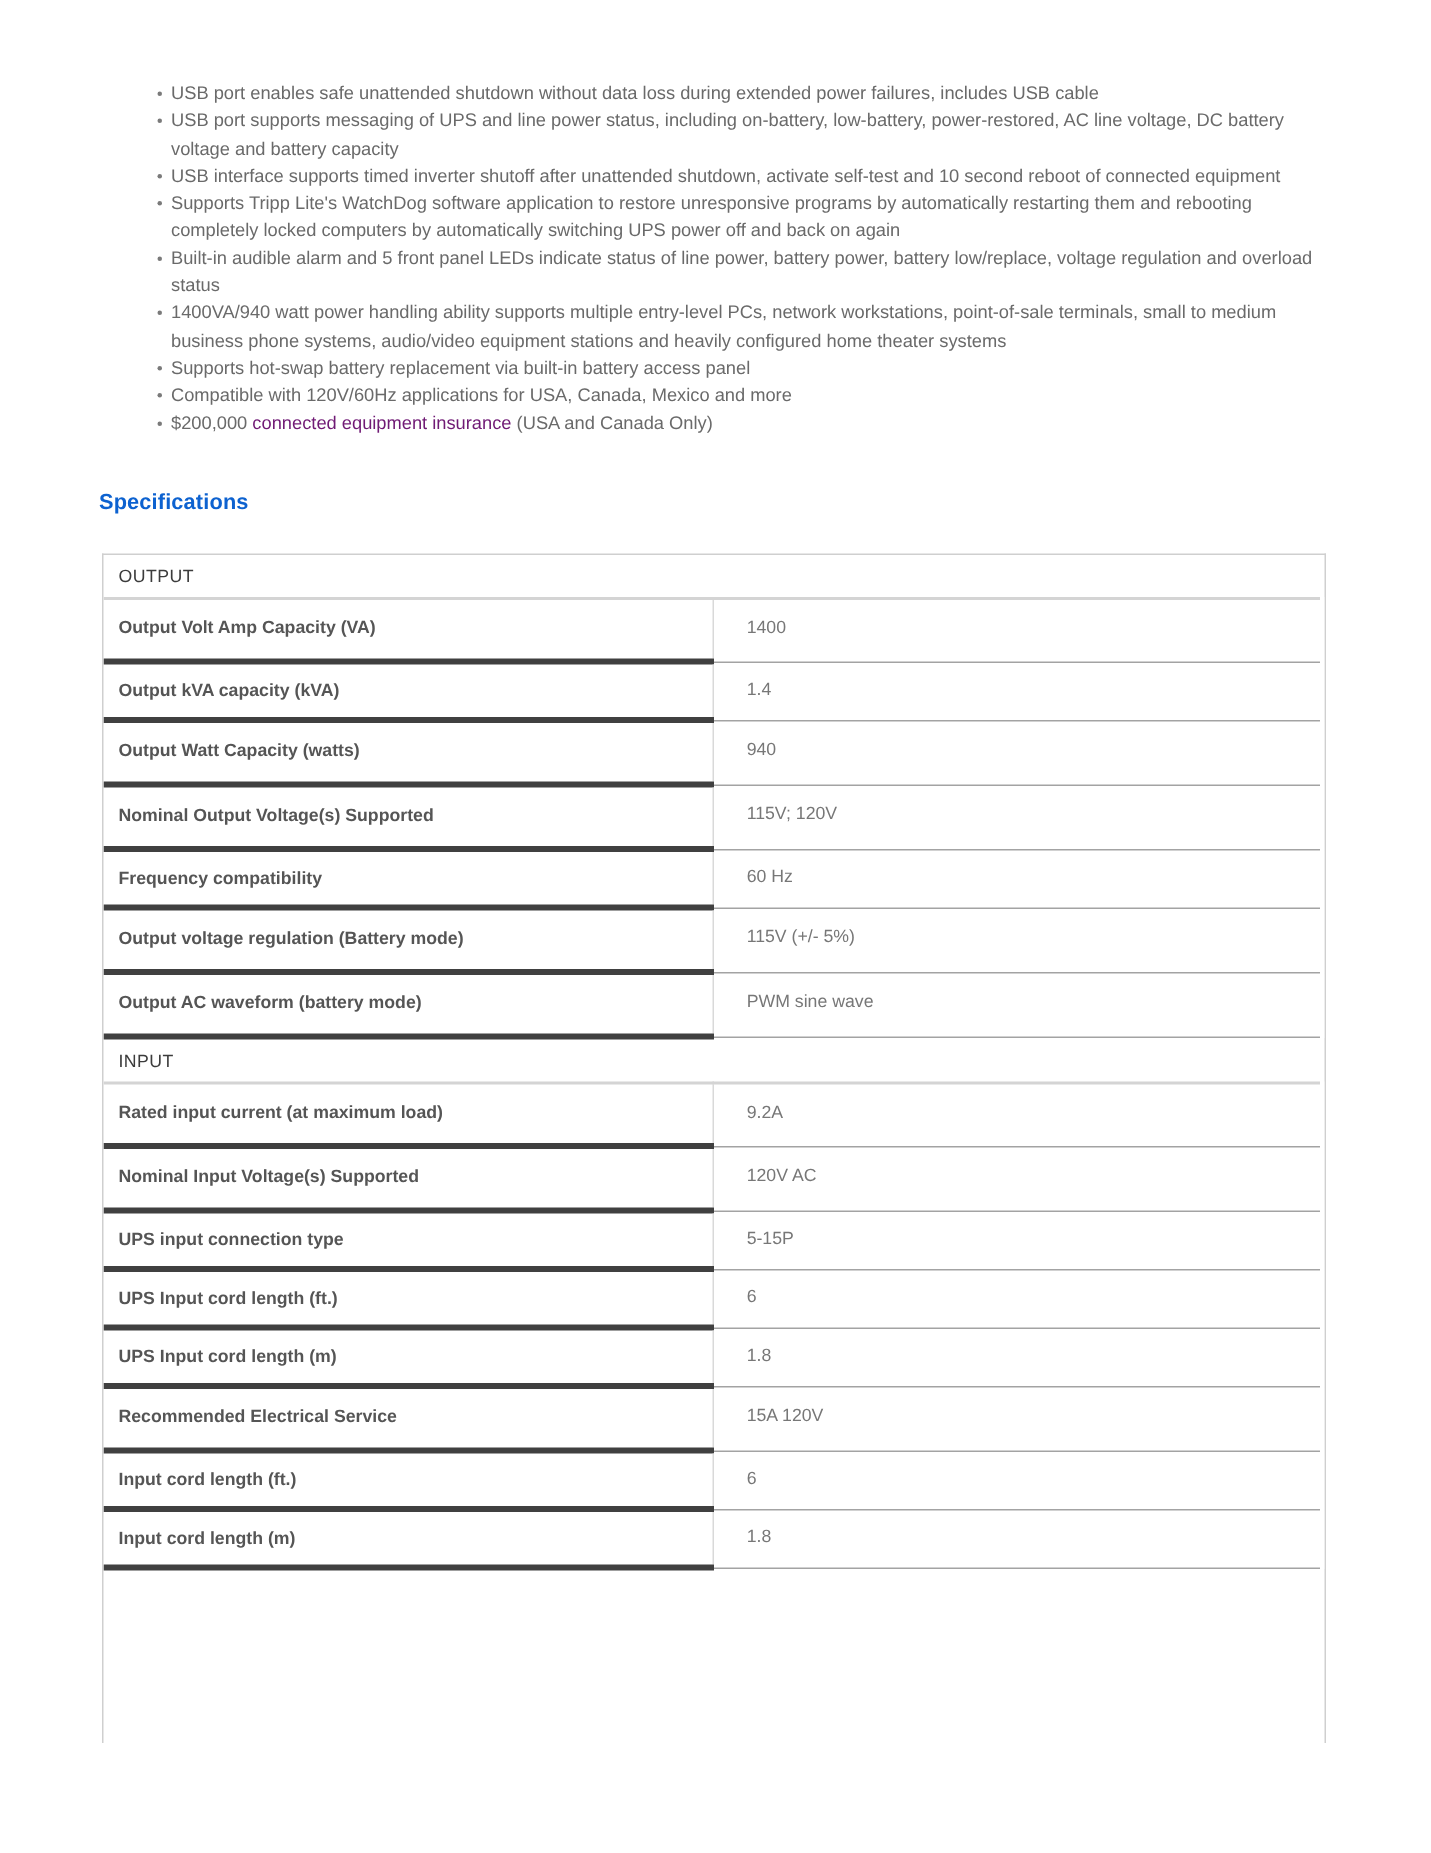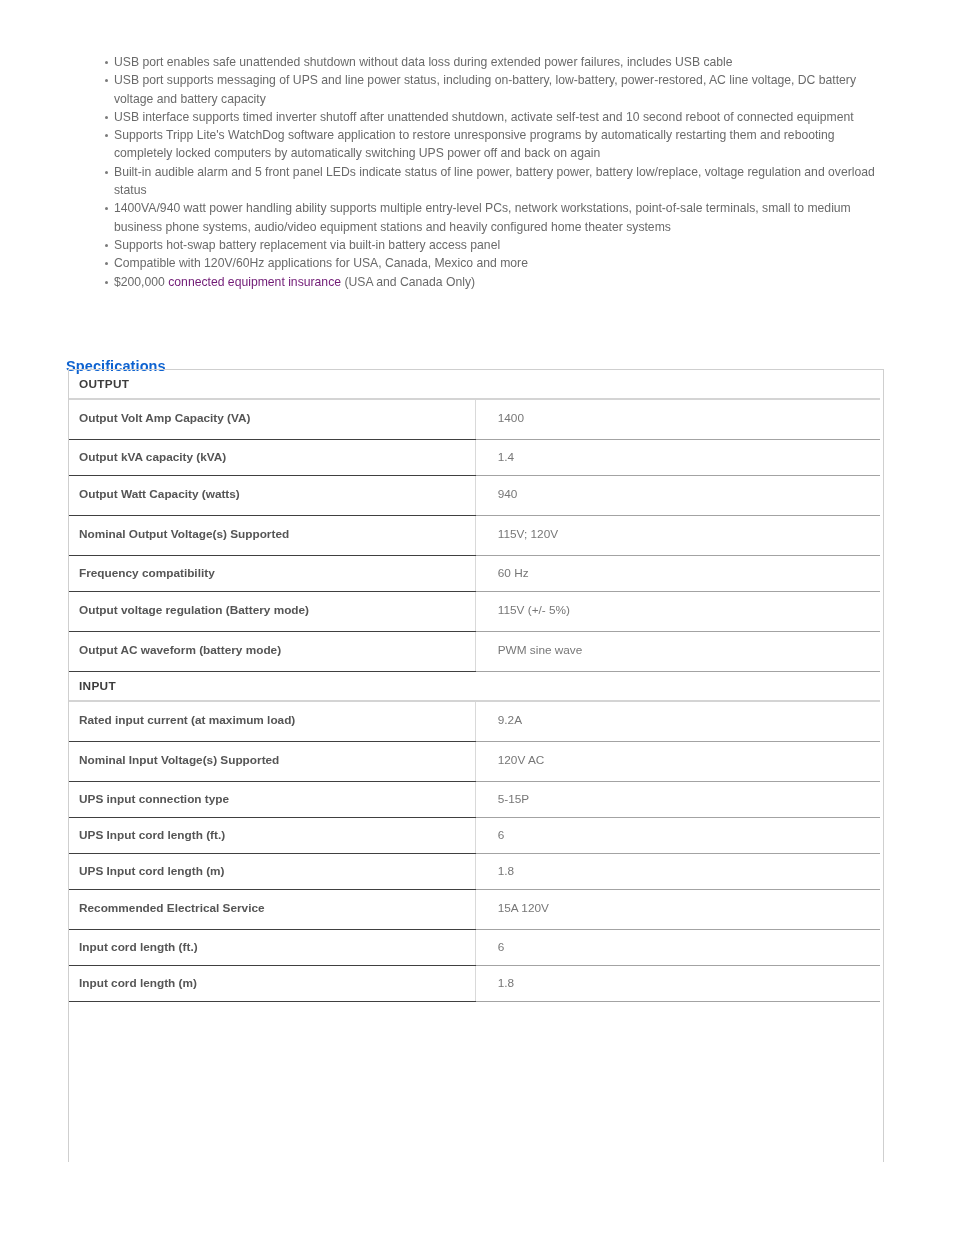--- a/index.html
+++ b/index.html
@@ -48,21 +48,21 @@
   .features li .txt { display: inline; }
   .features a {
     color: #701a75;
     text-decoration: none;
   }
 
   
   .spec-heading {
     position: absolute;
     left: 66px;
-    top: 358px;
+    top: 327px;
     font-size: 14.5px;
     font-weight: bold;
     color: #0d62d0;
     letter-spacing: 0.1px;
   }
 
   
   .spec-table-wrap {
     position: absolute;
     left: 68px;
@@ -76,36 +76,36 @@
     overflow: hidden;
   }
   .spec-table {
     width: 100%;
     border-collapse: collapse;
     table-layout: fixed;
   }
   .spec-table tr.section-row th {
     text-align: left;
     font-size: 11.8px;
-    font-weight: bold;
+    font-weight: normal;
     color: #3c3c3c;
     padding: 7px 0 7px 10px;
     border-bottom: 2px solid #d4d4d4;
     letter-spacing: 0.3px;
   }
   .spec-table td.k {
     width: 184px;
     vertical-align: top;
     font-size: 11.8px;
     font-weight: bold;
     color: #555555;
     line-height: 15px;
     padding: 10px 12px 10px 10px;
     border-right: 1px solid #d9d9d9;
-    border-bottom: 1px solid #404040;
+    border-bottom: 4px solid #404040;
     box-sizing: border-box;
   }
   .spec-table td.v {
     vertical-align: top;
     font-size: 11.8px;
     color: #777777;
     line-height: 15px;
     padding: 10px 12px 10px 22px;
     border-bottom: 1px solid #a3a3a3;
     border-right: 3px solid #ffffff;

